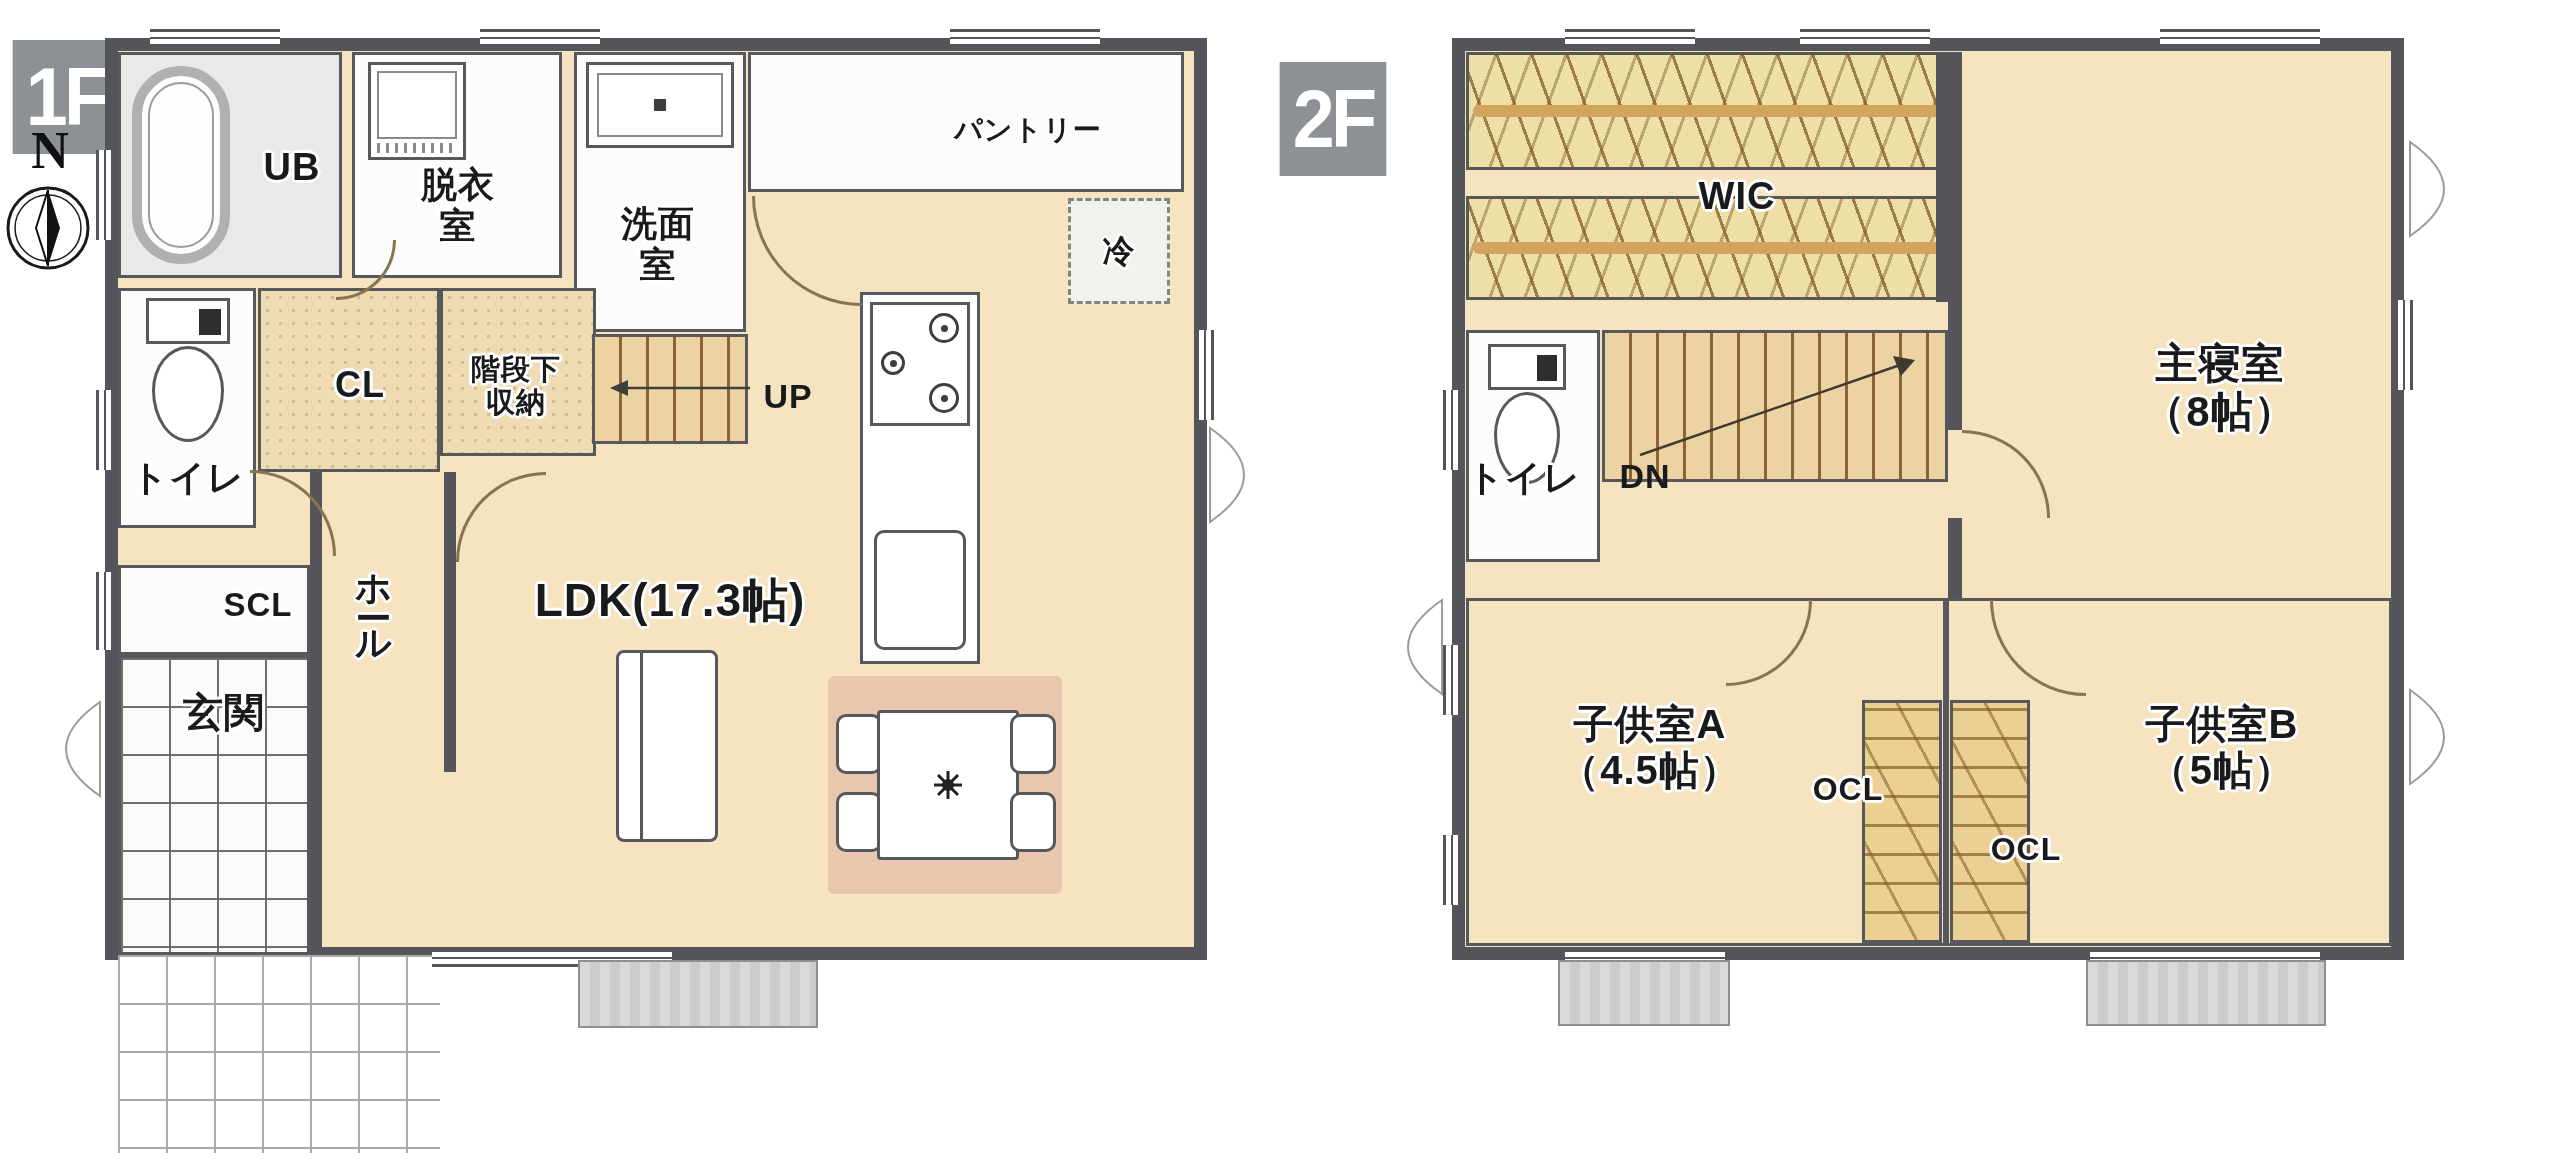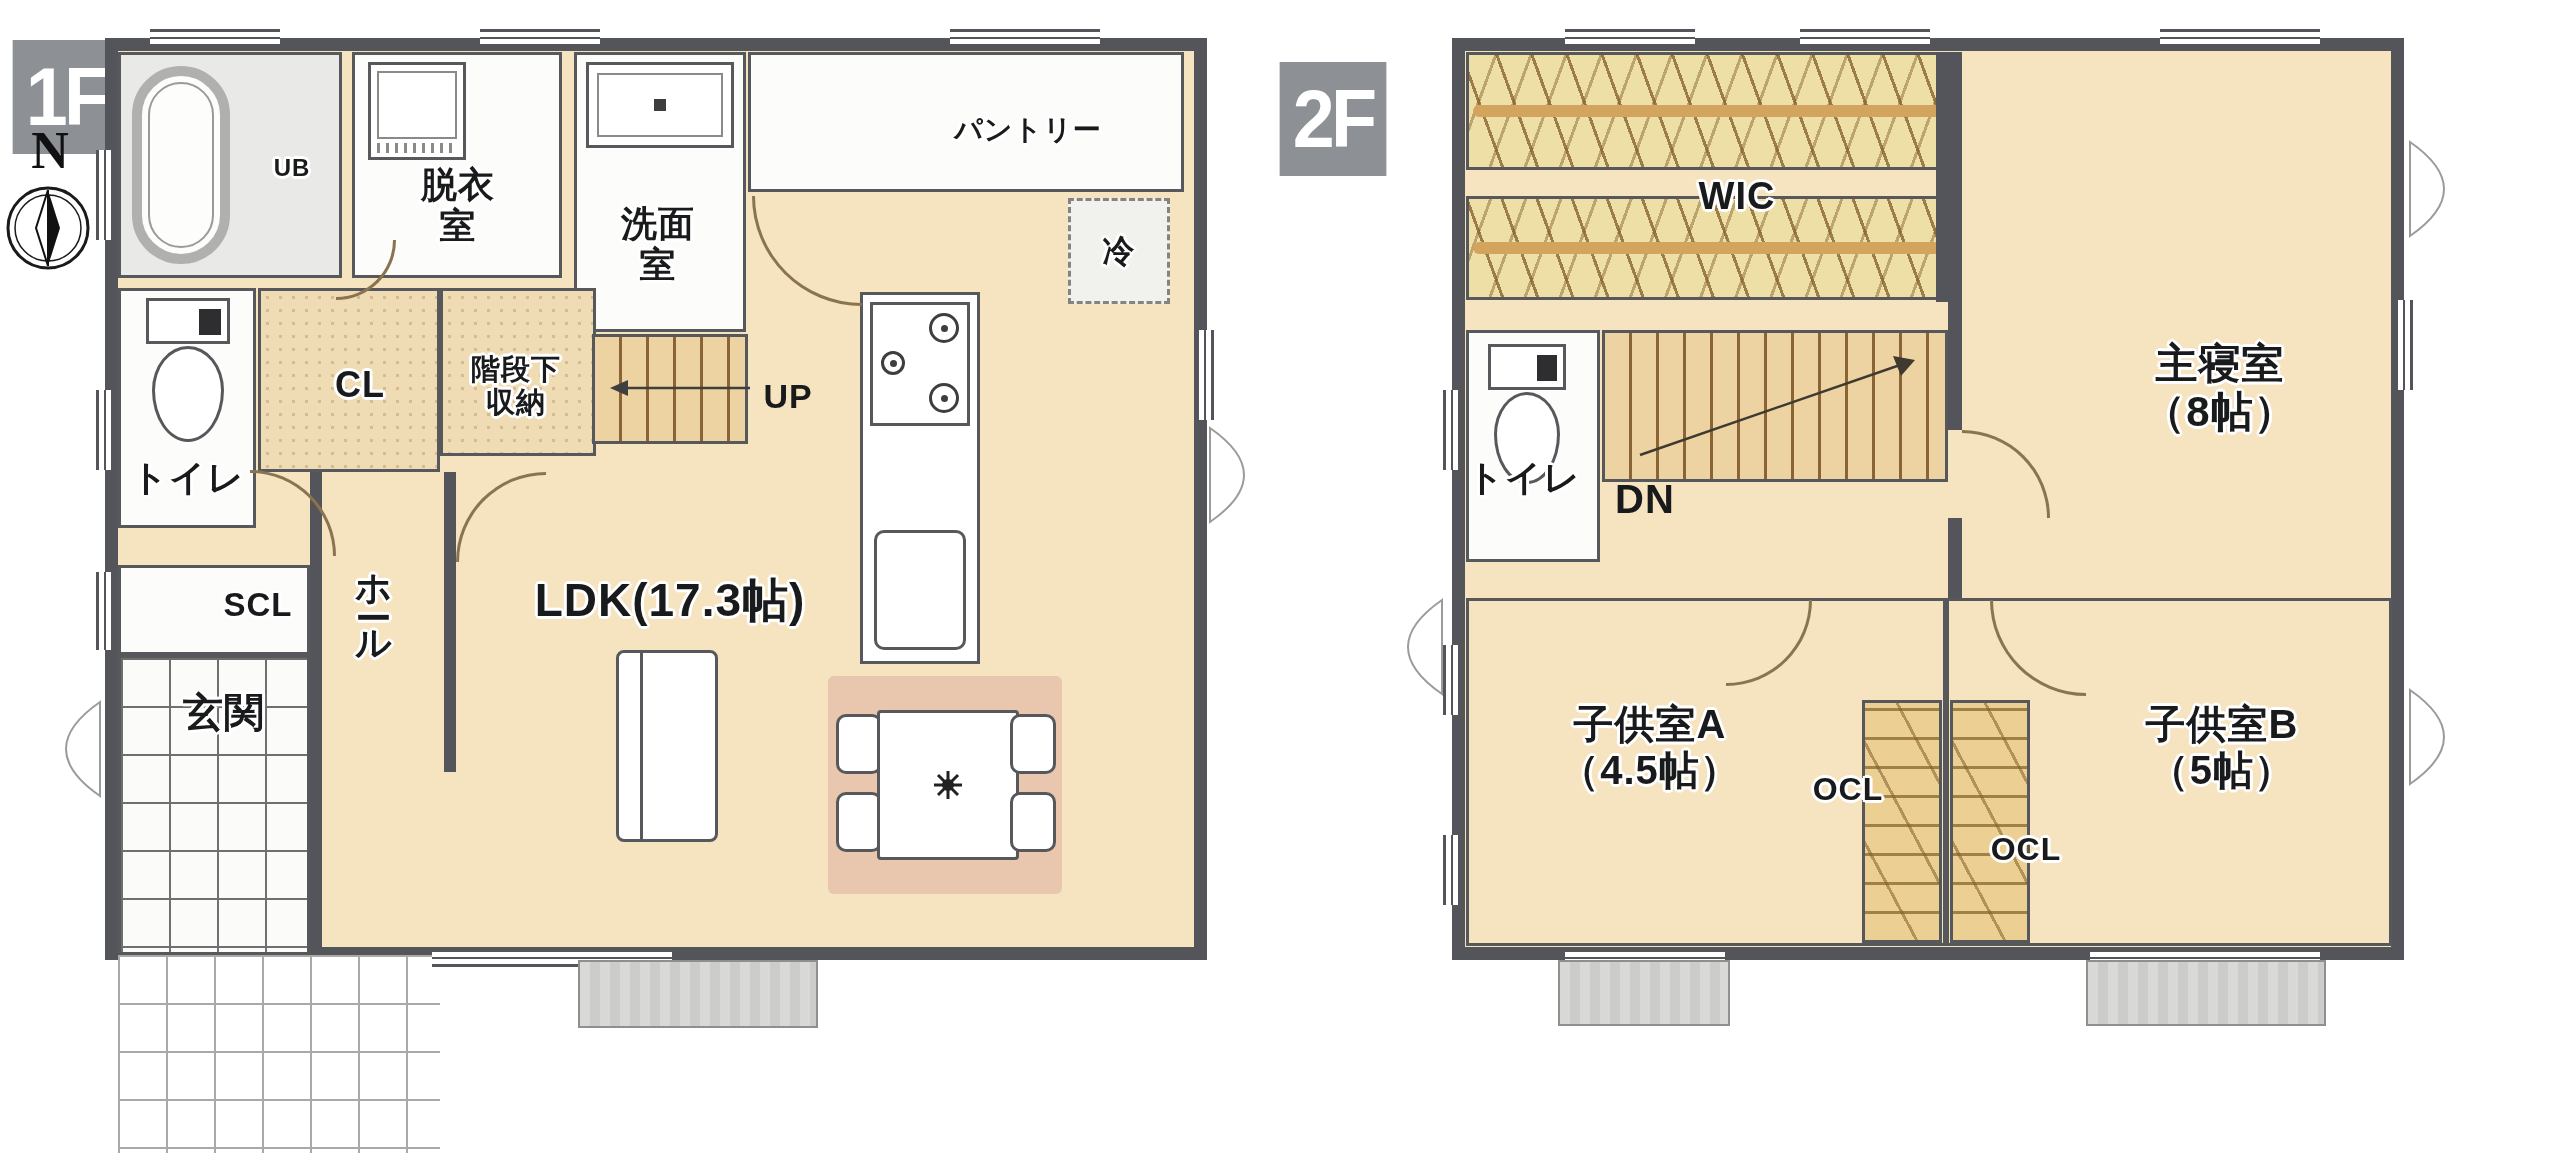--- a/index.html
+++ b/index.html
@@ -169,21 +169,21 @@
   <svg width="72" height="98">
       <path d="M2,2 Q70,49 2,96 Z" fill="#ffffff" stroke="#9b9b99" stroke-width="2"></path>
     </svg>
 </div>
 <div class="abs" style="left:30px;top:700px;transform:scaleX(-1)">
   <svg width="72" height="98">
       <path d="M2,2 Q70,49 2,96 Z" fill="#ffffff" stroke="#9b9b99" stroke-width="2"></path>
     </svg>
 </div>
 
-<span class="lbl" style="left:292px;top:168px;font-size:24px">UB</span>
+<span class="lbl" style="left:292px;top:168px;font-size:38px">UB</span>
 <span class="lbl" style="left:458px;top:205px;font-size:36px">脱衣
 室</span>
 <span class="lbl" style="left:658px;top:244px;font-size:36px">洗面
 室</span>
 <span class="lbl" style="left:1028px;top:130px;font-size:28px">パントリー</span>
 <span class="lbl" style="left:1119px;top:251px;font-size:32px">冷</span>
 <span class="lbl" style="left:360px;top:385px;font-size:36px">CL</span>
 <span class="lbl" style="left:516px;top:386px;font-size:29px">階段下
 収納</span>
 <span class="lbl" style="left:788px;top:396px;font-size:34px;text-shadow:none">UP</span>
@@ -255,19 +255,19 @@
 <div class="abs" style="left:1372px;top:598px;transform:scaleX(-1)">
   <svg width="72" height="98">
       <path d="M2,2 Q70,49 2,96 Z" fill="#ffffff" stroke="#9b9b99" stroke-width="2"></path>
     </svg>
 </div>
 
 <span class="lbl" style="left:1737px;top:197px;font-size:38px">WIC</span>
 <span class="lbl" style="left:2220px;top:388px;font-size:42px">主寝室
 （8帖）</span>
 <span class="lbl" style="left:1524px;top:478px;font-size:36px">トイレ</span>
-<span class="lbl" style="left:1645px;top:500px;font-size:40px;text-shadow:none">DN</span>
+<span class="lbl" style="left:1645px;top:476px;font-size:34px;text-shadow:none">DN</span>
 <span class="lbl" style="left:1650px;top:748px;font-size:40px">子供室A
 （4.5帖）</span>
 <span class="lbl" style="left:1848px;top:789px;font-size:32px">OCL</span>
 <span class="lbl" style="left:2026px;top:849px;font-size:32px">OCL</span>
 <span class="lbl" style="left:2222px;top:748px;font-size:40px">子供室B
 （5帖）</span>
 
 </body></html>

